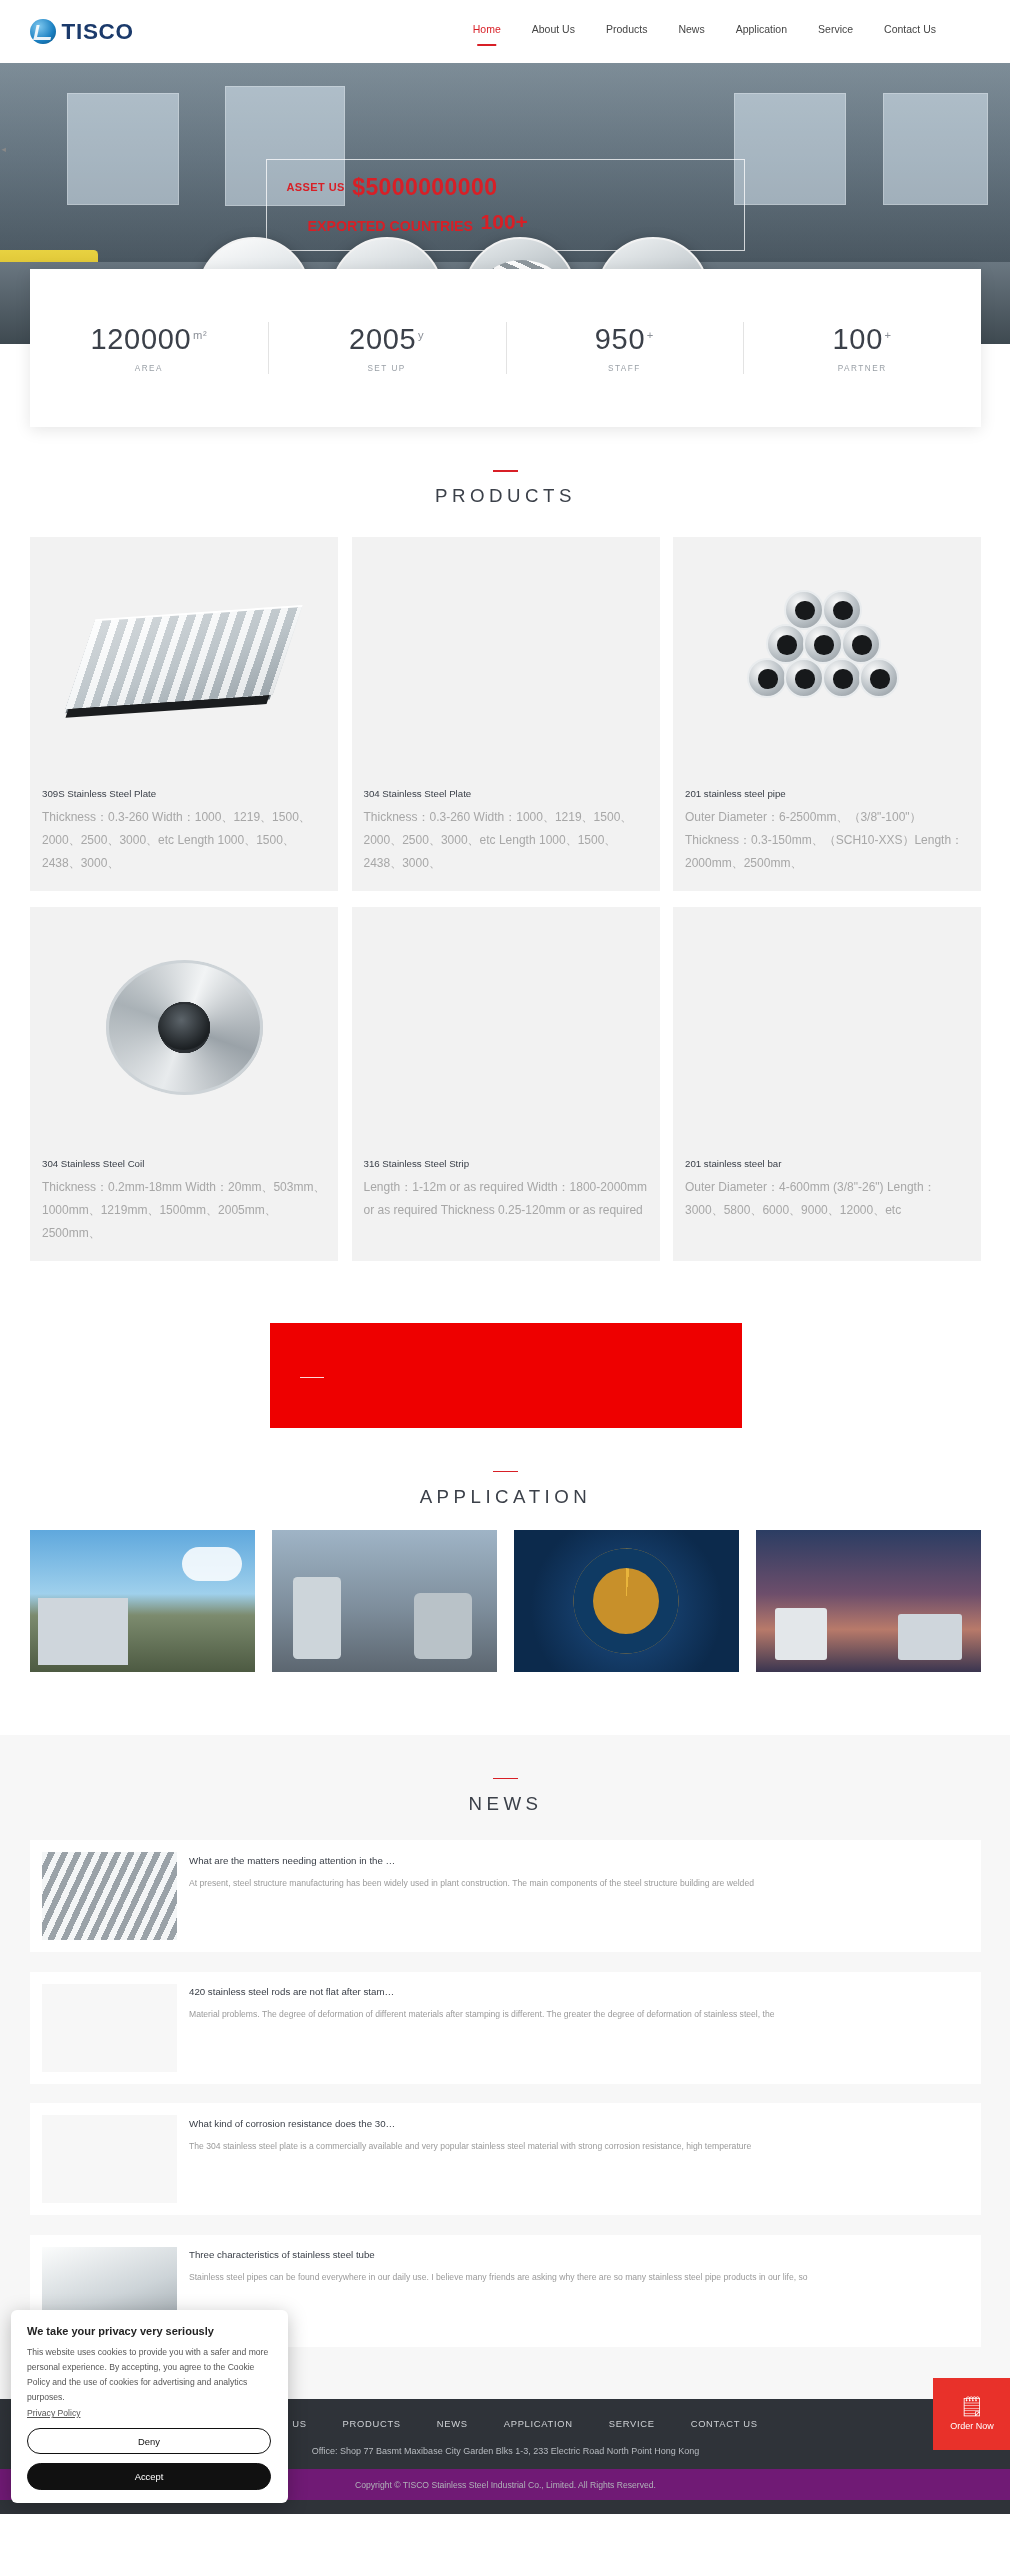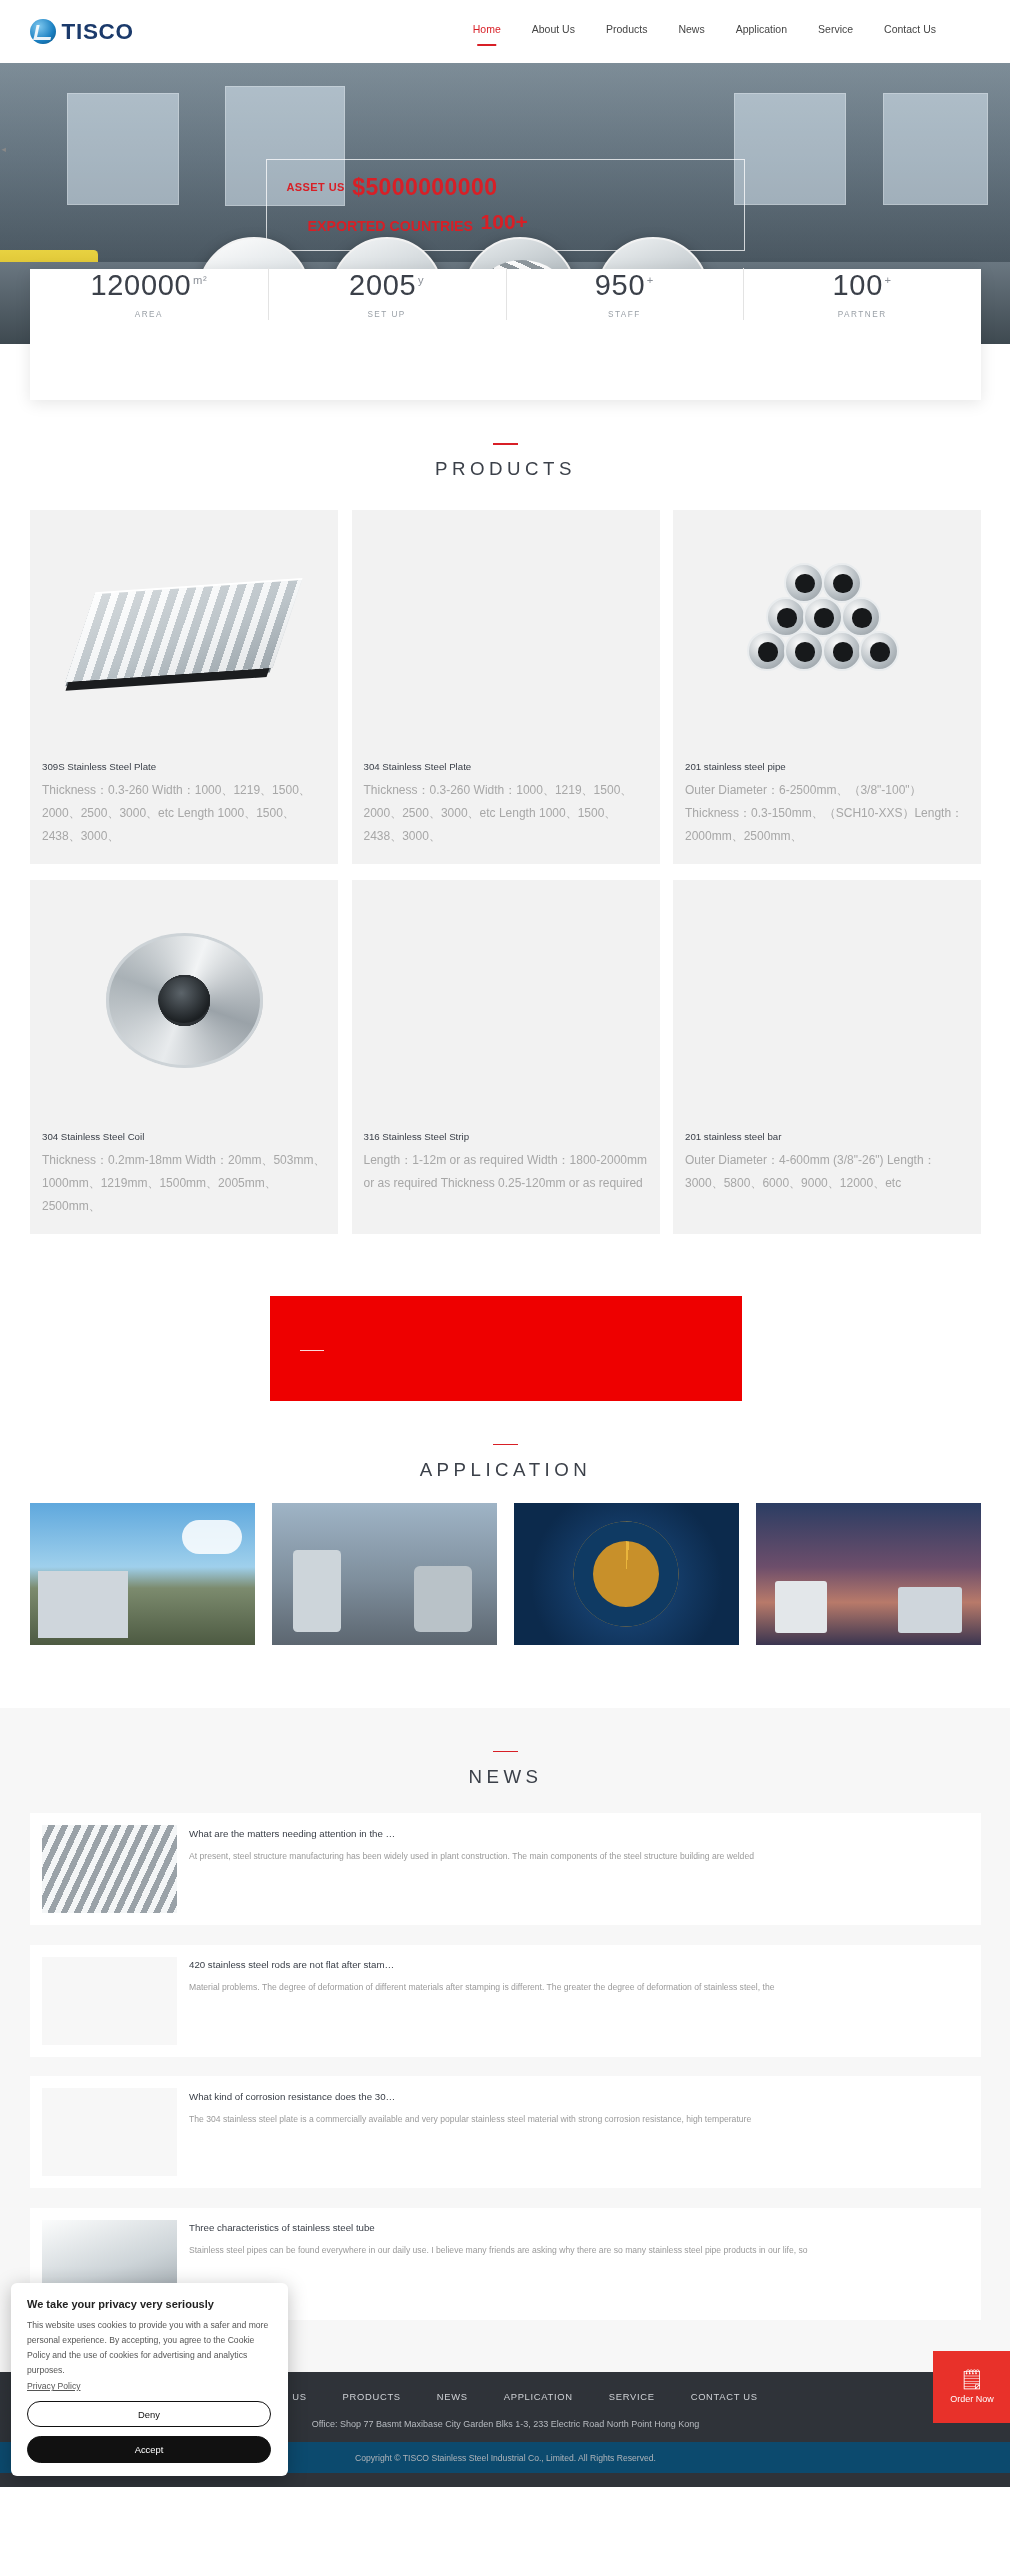--- a/index.html
+++ b/index.html
@@ -110,21 +110,21 @@
   .c3 { background: linear-gradient(160deg,#e9edef 0%, #aab3b8 60%, #79838a 100%); }
   .c3::after{ content:""; position:absolute; left:10.5px; top:21px; width:90px; height:70px;
      background: repeating-linear-gradient(25deg,#fdfdfd 0 5.2px,#8e979d 5.2px 10.5px); border-radius: 50%;}
   .c4 { background: linear-gradient(160deg,#f0f3f4 0%, #b6bec3 60%, #727c83 100%); }
   .c4::after{ content:""; position:absolute; left:12px; top:33px; width:88px; height:46px;
      background: repeating-linear-gradient(90deg,#20242a 0 9px,#cfd5d9 9px 15px); border-radius: 6px;}
 
   
   .stats-wrap { position: relative; margin-top: -75px; z-index: 12; padding: 0 30px 0 30px; }
   .stats {
-    background: #fff; height: 131px; display: flex; align-items: flex-start;
+    background: #fff; height: 158px; display: flex; align-items: center;
     box-shadow: 0 3px 15px rgba(0,0,0,.10);
   }
   .stat { flex: 1; text-align: center; position: relative; }
   .stat + .stat::before {
     content:""; position:absolute; left:0; top: 50%; transform: translateY(-50%);
     width:0.7px; height: 52px; background: #e3e3e3;
   }
   .stat-num { font-size: 29px; color: #3b4049; font-weight: 300; letter-spacing: 0.7px; }
   .stat-num sup { font-size: 11.2px; color: #8a8f97; margin-left: 1.5px; }
   .stat-label { font-size: 8.2px; color: #9aa0a7; letter-spacing: 1.5px; margin-top: 7.5px; }
@@ -224,21 +224,21 @@
   .news-body { flex: 1; padding-top: 1.5px; }
   .news-title { font-size: 9.7px; color: #3b4049; margin-bottom: 7.5px; line-height: 1.4; }
   .news-desc { font-size: 8.6px; color: #9a9a9a; line-height: 1.9; }
   .news-card.empty-left .news-thumb { background: #f7f7f7; }
 
   
   .footer { background: #2f3339; color: #cfd2d6; padding: 19.5px 0 13.5px; }
   .footer-nav { display: flex; justify-content: center; gap: 36px; font-size: 9.4px; letter-spacing: 0.7px; padding-bottom: 13.5px; }
   .footer-nav span { cursor: pointer; }
   .footer-line { text-align: center; font-size: 9px; color: #b7bbc0; padding: 3px 0; }
-  .footer-copy { background: #0c4a6e; text-align: center; font-size: 8.6px; color: #b0b4b9; padding: 10.5px 0; margin-top: 10.5px; }
+  .footer-copy { background: #701a75; text-align: center; font-size: 8.6px; color: #b0b4b9; padding: 10.5px 0; margin-top: 10.5px; }
 
   
   .cookie {
     position: absolute; left: 10.5px; bottom: 10.5px; width: 277px;
     background: #fff; border-radius: 6px; box-shadow: 0 4.5px 19.5px rgba(0,0,0,.25);
     padding: 15px 16.5px 13.5px;
     z-index: 60;
   }
   .cookie h3 { font-size: 11px; color: #222; margin-bottom: 7.5px; }
   .cookie p { font-size: 8.6px; color: #555; line-height: 1.75; }

